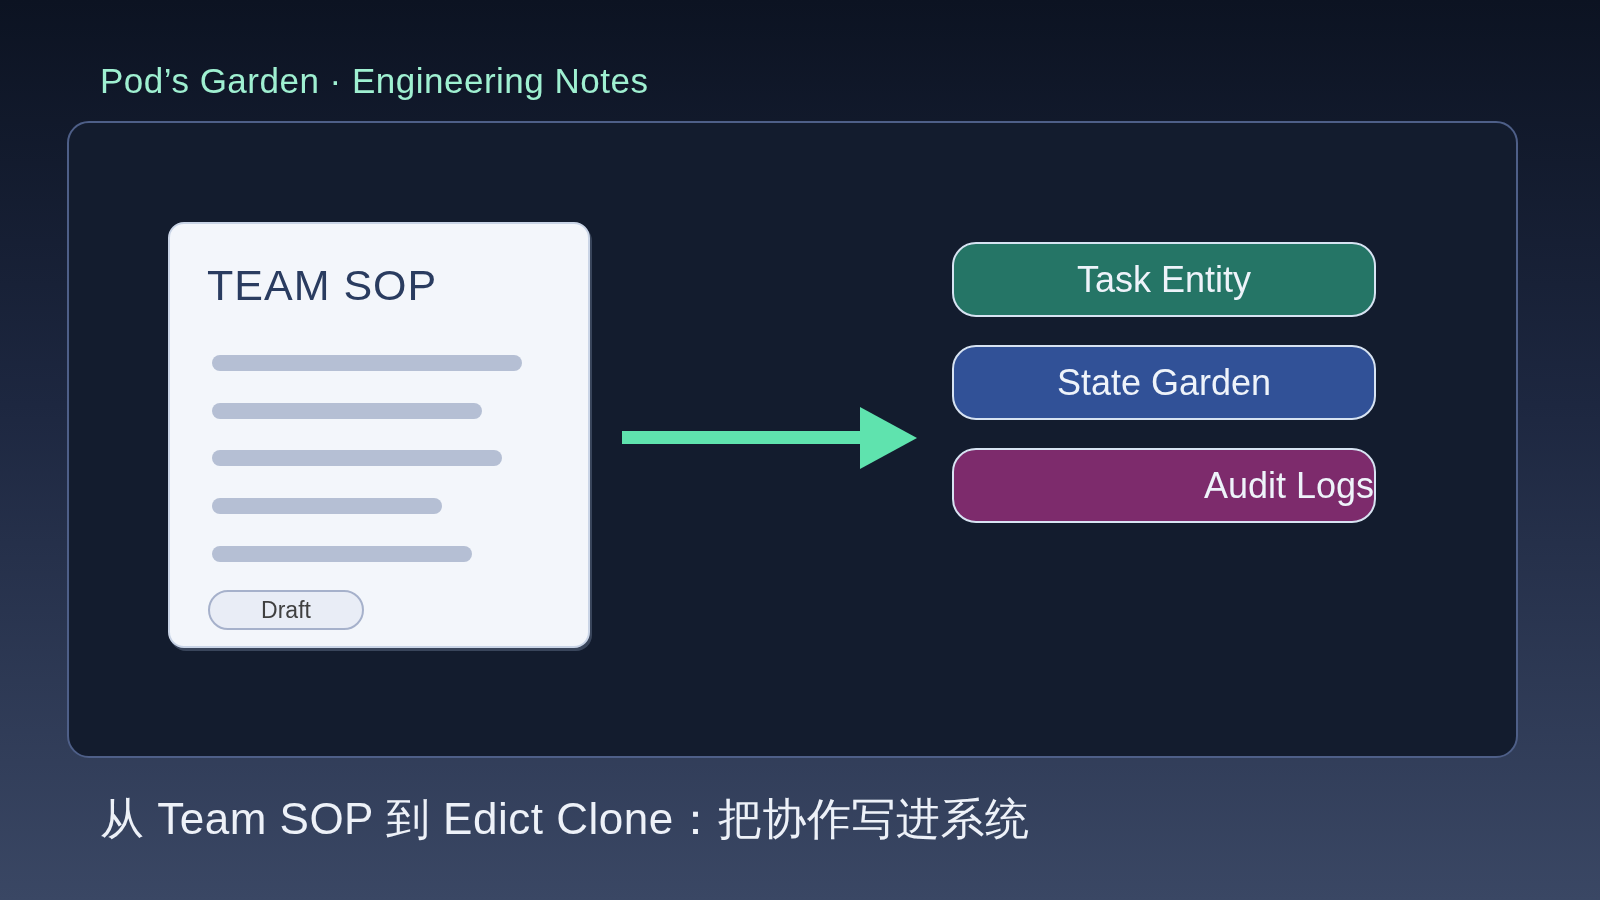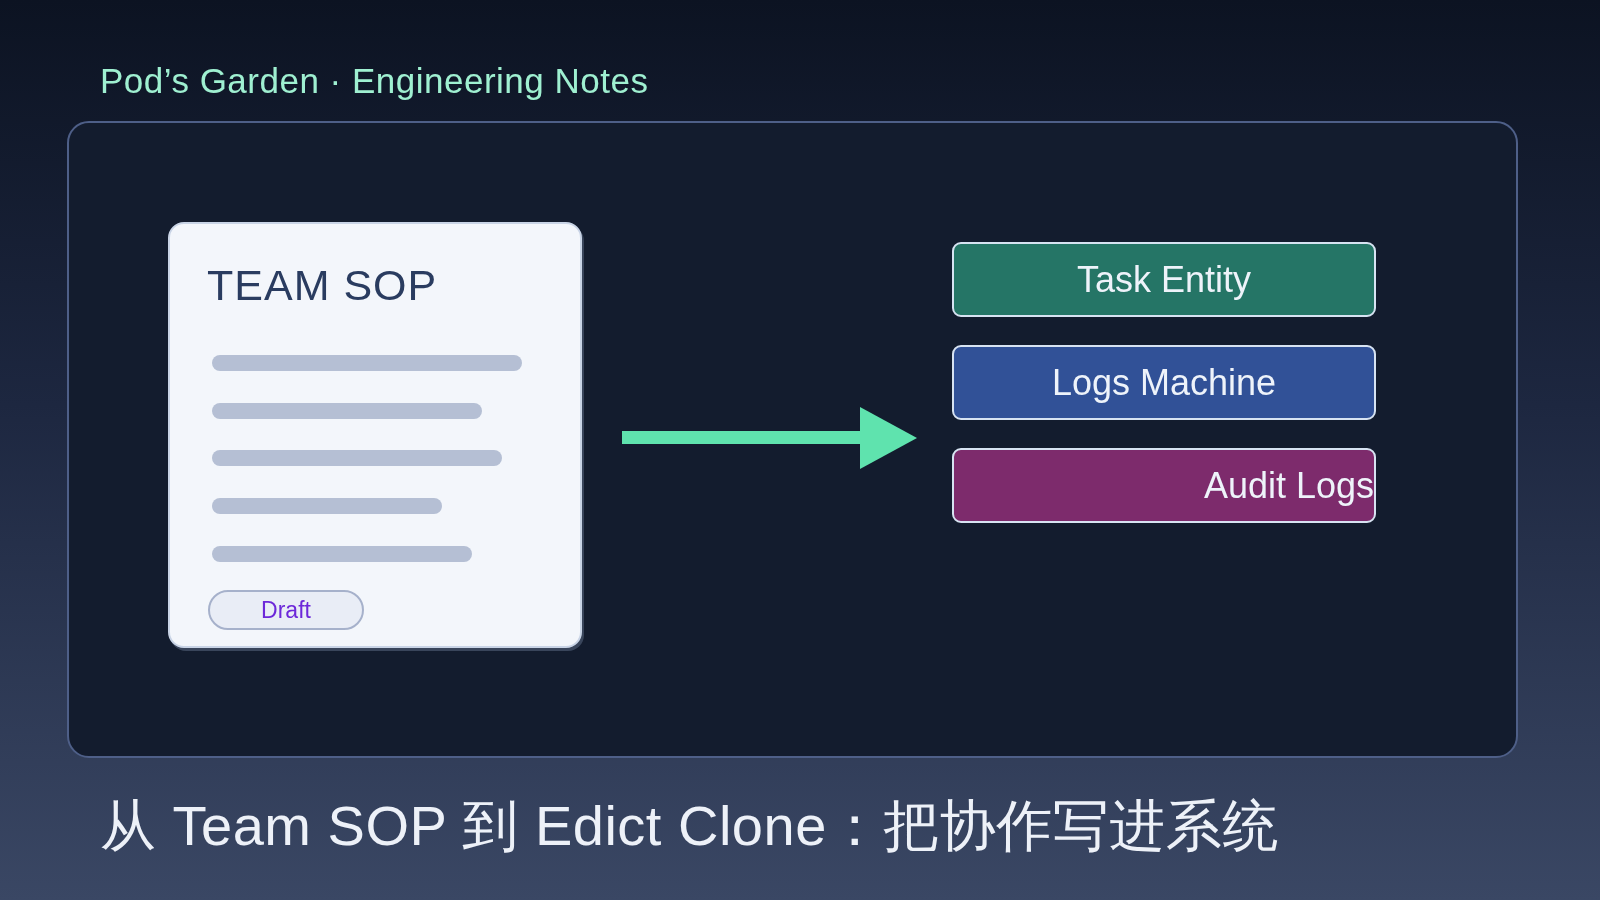--- a/index.html
+++ b/index.html
@@ -37,20 +37,21 @@
 
   
   .doc-card {
     position: absolute;
     left: 99px; top: 99px;
     width: 410px; height: 422px;
     background: #f3f6fb;
     border: 2px solid #c9d4e6;
     border-radius: 16px;
     box-shadow: 2px 3px 0 rgba(130, 145, 175, 0.35);
+    padding-left: 8px;
   }
   .doc-title {
     position: absolute;
     left: 37px; top: 38px;
     font-size: 43px;
     font-weight: 500;
     letter-spacing: 1px;
     color: #2a3c60;
     line-height: 1.1;
   }
@@ -68,52 +69,52 @@
   .skeleton-bar.b5 { top: 322px; }
   .status-badge {
     position: absolute;
     left: 38px; top: 366px;
     width: 152px; height: 36px;
     background: #e9edf6;
     border: 2px solid #a6b1cb;
     border-radius: 20px;
     display: flex; align-items: center; justify-content: center;
     font-size: 23px;
-    color: #6d28d9;
+    color: #404040;
   }
 
   
   .arrow-wrap {
     position: absolute;
     left: 541px; top: 277px;   
     width: 320px; height: 76px;
   }
 
   
   .modules {
     position: absolute;
     left: 883px; top: 119px;  
     width: 424px;
   }
   .module-box {
     height: 71px;
     border: 2px solid #d7e3f2;
-    border-radius: 9px;
+    border-radius: 24px;
     margin-bottom: 28px;
     display: flex; align-items: center; justify-content: center;
     font-size: 36px;
     color: #eef3fa;
   }
   .module-box:last-child { margin-bottom: 0; justify-content: flex-end; }
 
   
   .headline {
     position: absolute;
     left: 100px; top: 794px;
-    font-size: 56px;
+    font-size: 44px;
     line-height: 1.15;
     color: #edf1f8;
     letter-spacing: 0.5px;
   }
 </style>
 </head>
 <body>
 
 <div class="slide">
 
@@ -140,21 +141,21 @@
         <rect x="12" y="31" width="240" height="13" fill="currentColor"></rect>
         <polygon points="250,7 250,69 307,38" fill="currentColor"></polygon>
       </svg>
     </div>
 
     <div class="modules">
       <div class="module-box" style="background: rgb(37, 117, 102);">
         <span>Task Entity</span>
       </div>
       <div class="module-box" style="background: rgb(49, 81, 151);">
-        <span>Logs Machine</span>
+        <span>State Garden</span>
       </div>
       <div class="module-box" style="background: rgb(125, 43, 108);">
         <span>Audit Logs</span>
       </div>
     </div>
 
   </div>
 
   <div class="headline">从 Team SOP 到 Edict Clone：把协作写进系统</div>
 

